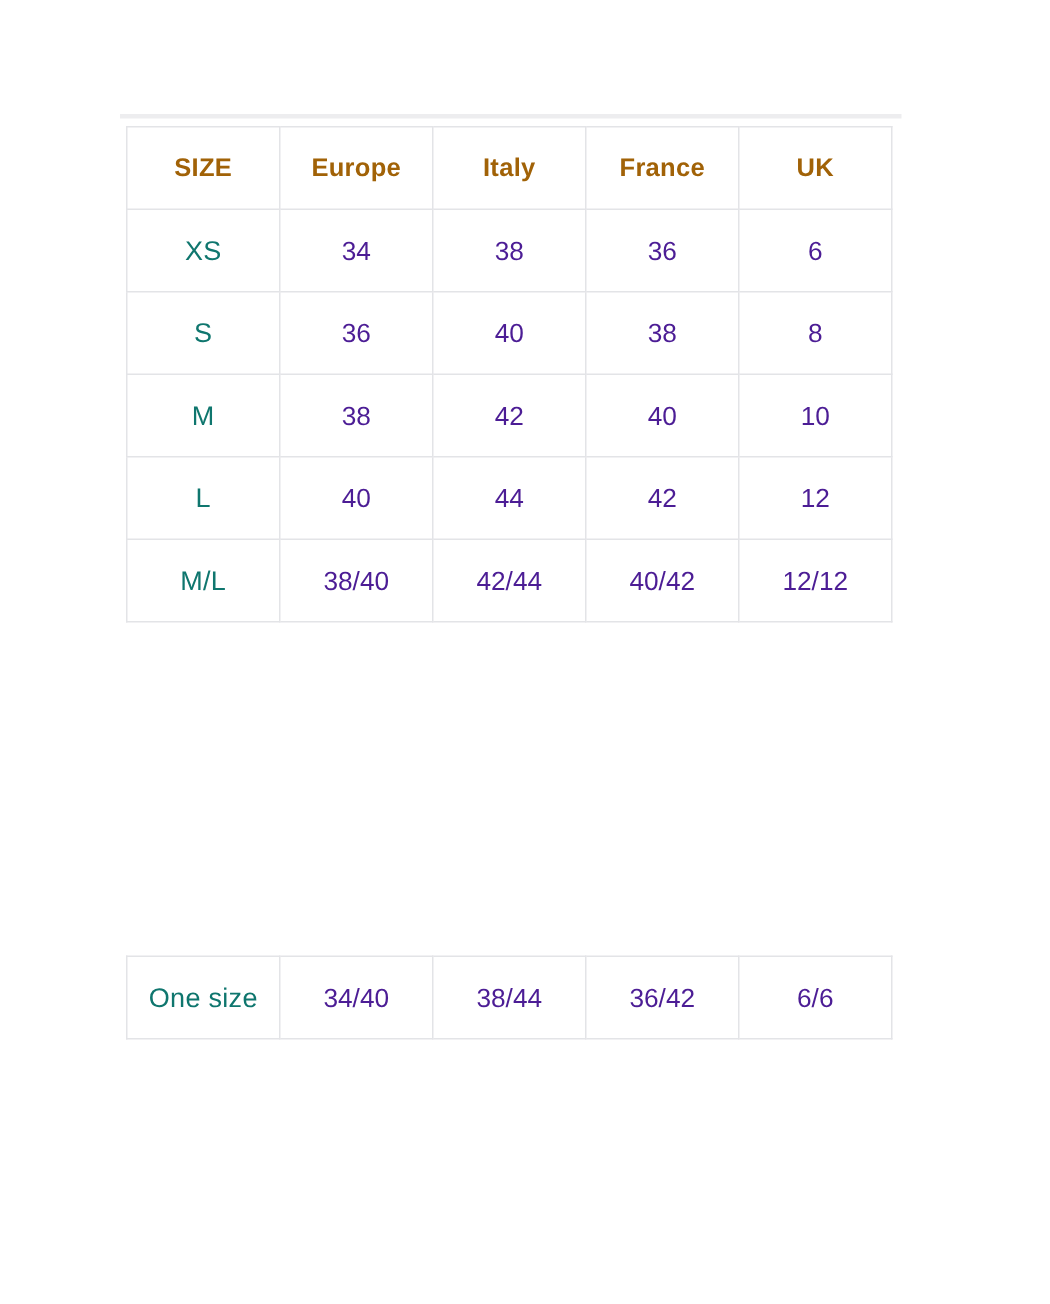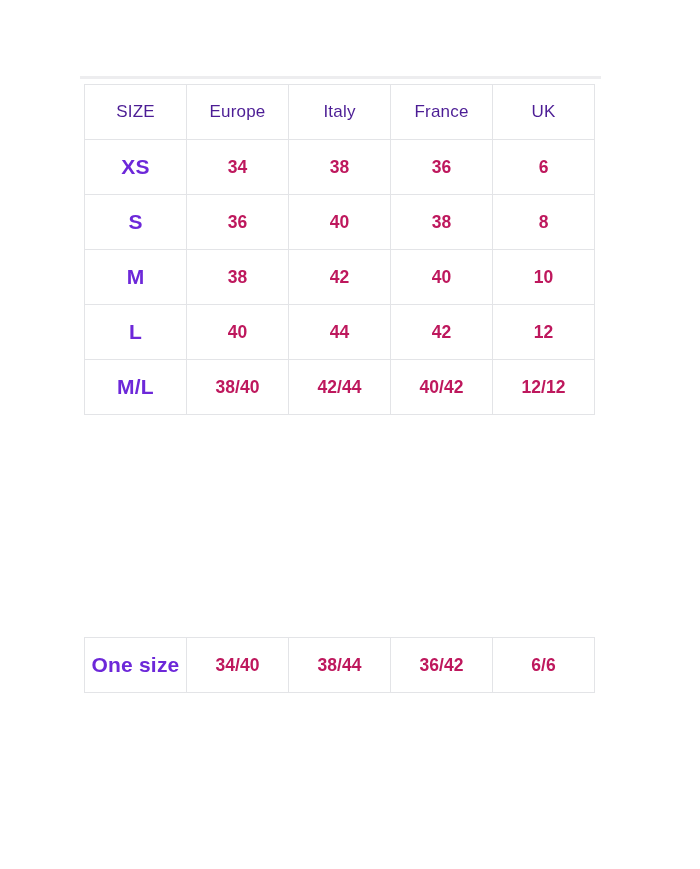--- a/index.html
+++ b/index.html
@@ -37,34 +37,34 @@
   table.size-table td {
     border: 1px solid #e3e4e7;
     height: 54px;
     padding: 0;
     text-align: center;
     vertical-align: middle;
     background: #ffffff;
   }
   th.col-header {
     font-size: 17px;
-    font-weight: 400;
-    color: #4c1d95;
+    font-weight: 700;
+    color: #a16207;
     letter-spacing: 0.2px;
   }
   td.row-label {
-    font-size: 21px;
-    font-weight: 700;
-    color: #6d28d9;
+    font-size: 18px;
+    font-weight: 400;
+    color: #0f766e;
     letter-spacing: 0.2px;
   }
   td.cell-value {
     font-size: 17.5px;
-    font-weight: 700;
-    color: #be185d;
+    font-weight: 400;
+    color: #4c1d95;
   }
 </style>
 </head>
 <body>
 
 <div class="stage">
 
   <div class="top-divider"></div>
 
   <table class="size-table" id="main-table">

